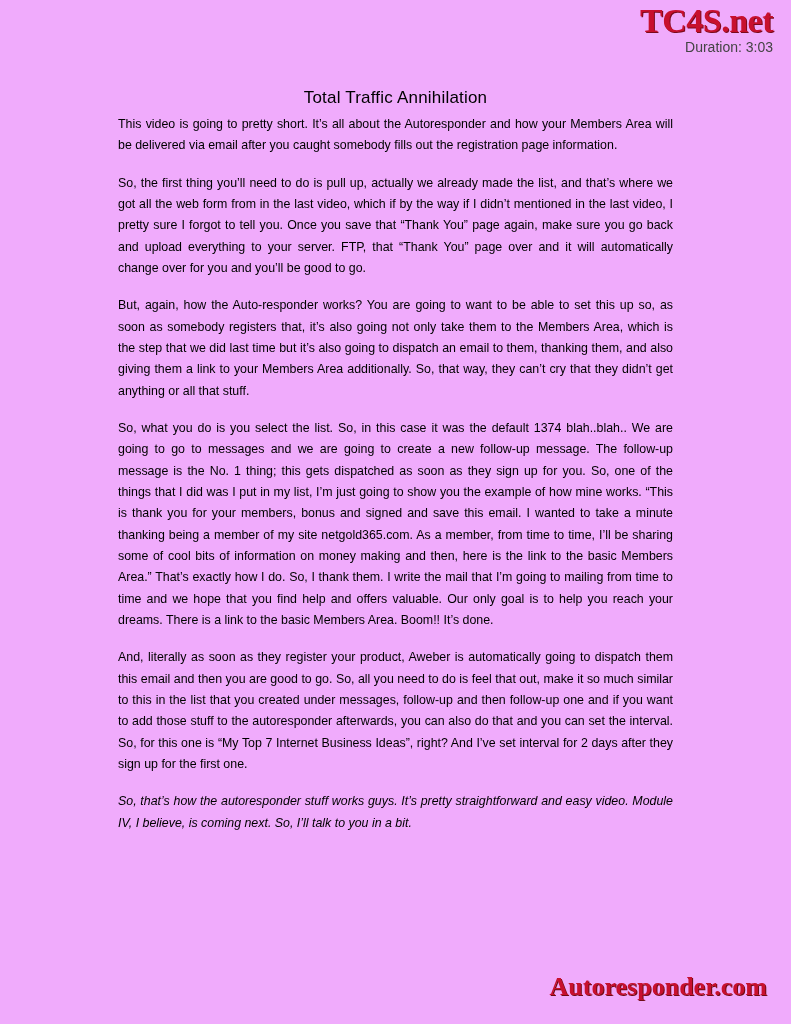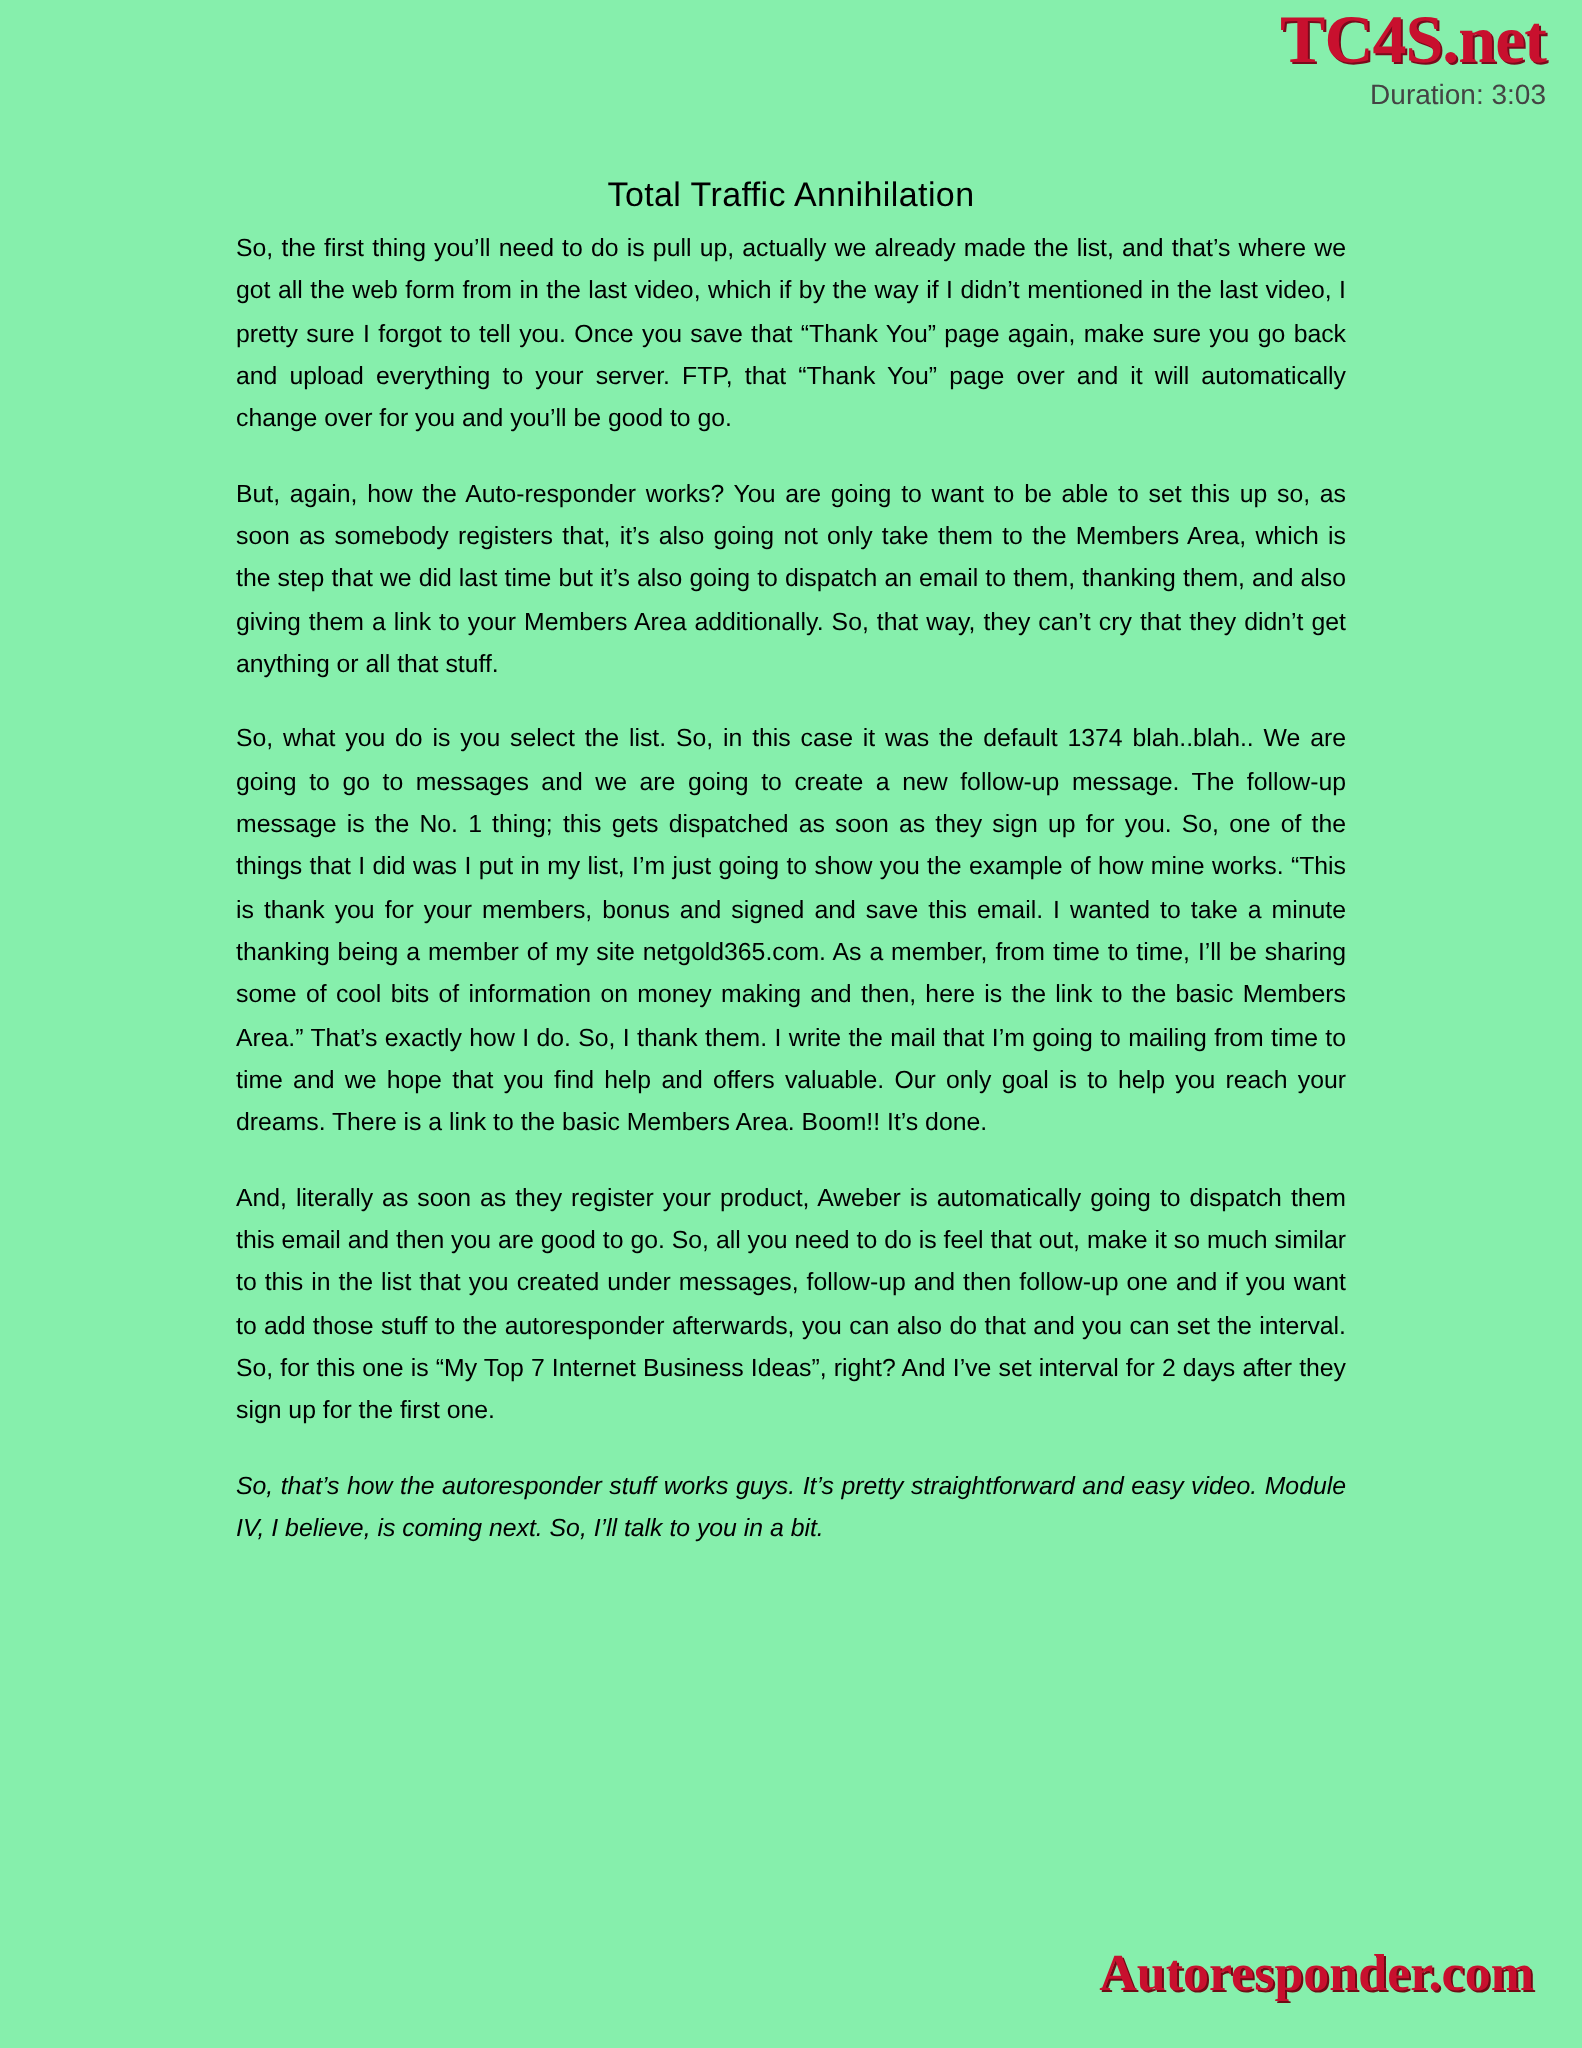--- a/index.html
+++ b/index.html
@@ -8,21 +8,21 @@
     background: #ffffff;
   }
   body {
     font-family: "Liberation Sans", sans-serif;
     color: #000000;
   }
   .page {
     position: relative;
     width: 791px;
     height: 1024px;
-    background: #86efac;
+    background: #f0abfc;
     overflow: hidden;
     box-sizing: border-box;
   }
   .watermark-top {
     position: absolute;
     top: 4px;
     right: 18px;
     text-align: right;
     line-height: 1;
   }
@@ -112,20 +112,21 @@
 <div class="page">
 
   <div class="watermark-top">
     <div class="brand">TC4S.net</div>
     <div class="duration">Duration:  3:03</div>
   </div>
 
   <div class="content">
     <h1 class="title">Total Traffic Annihilation</h1>
 
+    <p class="body-text">This video is going to pretty short.  It’s all about the Autoresponder and how your Members Area will be delivered via email after you caught somebody fills out the registration page information.</p>
     <p class="body-text">So, the first thing you’ll need to do is pull up, actually we already made the list, and that’s where we got all the web form from in the last video, which if by the way if I didn’t mentioned in the last video, I pretty sure I forgot to tell you.  Once you save that “Thank You” page again, make sure you go back and upload everything to your server. FTP, that “Thank You” page over and it will automatically change over for you and you’ll be good to go.</p>
     <p class="body-text">But, again, how the Auto-responder works?  You are going to want to be able to set this up so, as soon as somebody registers that, it’s also going not only take them to the Members Area, which is the step that we did last time but it’s also going to dispatch an email to them, thanking them, and also giving them a link to your Members Area additionally.  So, that way, they can’t cry that they didn’t get anything or all that stuff.</p>
     <p class="body-text">So, what you do is you select the list.  So, in this case it was the default 1374 blah..blah.. We are going to go to messages and we are going to create a new follow-up message. The follow-up message is the No. 1 thing; this gets dispatched as soon as they sign up for you.  So, one of the things that I did was I put in my list, I’m just going to show you the example of how mine works.   “This is thank you for your members, bonus and signed and save this email. I wanted to take a minute thanking being a member of my site netgold365.com.  As a member, from time to time, I’ll be sharing some of cool bits of information on money making and then, here is the link to the basic Members Area.”  That’s exactly how I do.  So, I thank them.  I write the mail that I’m going to mailing from time to time and we hope that you find help and offers valuable. Our only goal is to help you reach your dreams.  There is a link to the basic Members Area.  Boom!! It’s done.</p>
     <p class="body-text">And, literally as soon as they register your product, Aweber is automatically going to dispatch them this email and then you are good to go.  So, all you need to do is feel that out, make it so much similar to this in the list that you created under messages, follow-up and then follow-up one and if you want to add those stuff to the autoresponder afterwards, you can also do that and you can set the interval.  So, for this one is “My Top 7 Internet Business Ideas”, right? And I’ve set interval for 2 days after they sign up for the first one.</p>
     <p class="body-text">So, that’s how the autoresponder stuff works guys.   It’s pretty straightforward and easy video.  Module IV, I believe, is coming next.  So, I’ll talk to you in a bit.</p>
   </div>
 
 
   <div class="watermark-bottom">
     <span class="txt">Autoresponder.com</span>

